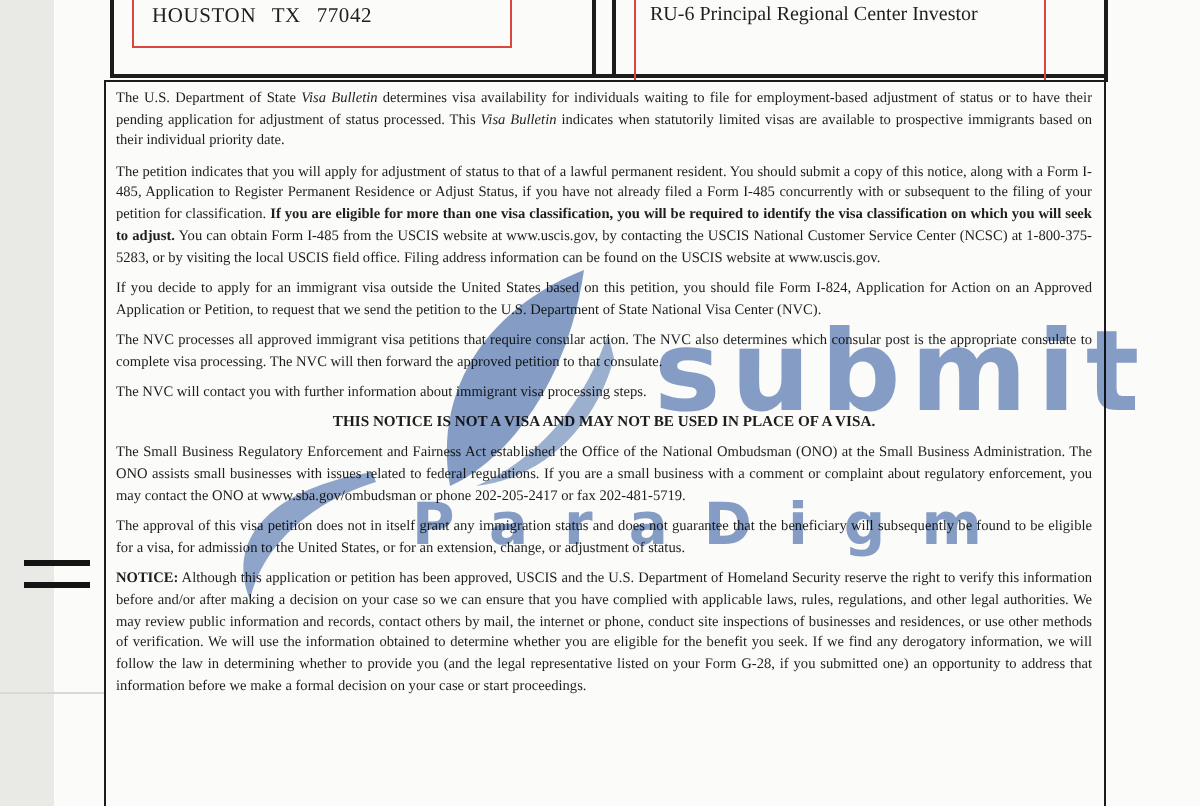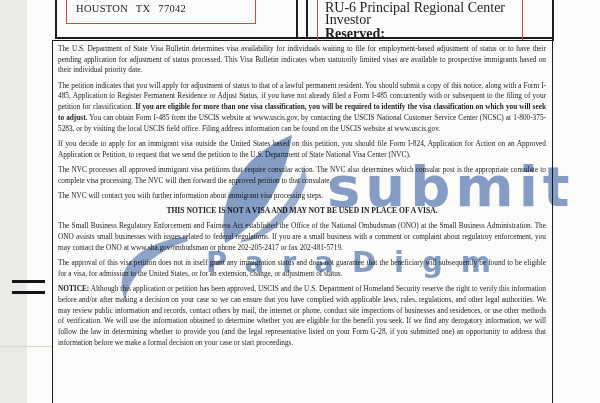--- a/index.html
+++ b/index.html
@@ -22,31 +22,31 @@
   .main-box {
     position:absolute; left:52px; top:40px; width:501px; height:370px;
     border:1.5px solid #1c1c1c; box-sizing:border-box;
   }
 
   
   .red-box { position:absolute; border:1.6px solid #da453e; box-sizing:border-box; background:transparent; }
   .addr-box { left:66px; top:-4px; width:190px; height:28px; }
   .addr-text { margin:6px 0 0 9px; font-size:10.5px; line-height:12px; word-spacing:5px; letter-spacing:0.3px; }
   .class-box { left:317px; top:-6px; width:206px; height:47px; padding:7px 0 0 7px; }
-  .class-line { font-size:14px; line-height:11.5px; }
+  .class-line { font-size:10px; line-height:11.5px; }
   .reserved { font-weight:bold; margin-top:3px; }
 
   
   .content {
     position:absolute; left:58px; top:44px; width:488px;
     font-size:7.3px; line-height:10.7px; text-align:justify;
   }
   .content p { margin:0 0 4.6px 0; }
   .center-line { text-align:center !important; font-weight:bold; font-size:7.6px; }
-  .it { }
+  .it { font-style:italic; }
   .bd { font-weight:bold; }
 
   
   .dash { position:absolute; left:12px; width:33px; height:3px; background:#141414; }
   .dash1 { top:280px; }
   .dash2 { top:291px; }
 
   
   .watermark { position:absolute; left:0; top:0; width:600px; height:403px; mix-blend-mode:multiply; pointer-events:none; }
   .wm-text { position:absolute; font-family:"DejaVu Sans", sans-serif; font-weight:bold; line-height:1; color:rgba(125,152,198,0.92); }
@@ -69,21 +69,20 @@
   <div class="vline vl-mid2"></div>
   <div class="vline vl-right"></div>
   <div class="hline-top"></div>
 
   <div class="red-box addr-box">
     <div class="addr-text">HOUSTON TX 77042</div>
   </div>
 
   <div class="red-box class-box">
     <div class="class-line">RU-6 Principal Regional Center Investor</div>
-    <div class="class-line reserved">Reserved:</div>
   </div>
 
   <div class="main-box"></div>
 
   <div class="content">
     <p><span>The U.S. Department of State </span><span class="it">Visa Bulletin</span><span> determines visa availability for individuals waiting to file for employment-based adjustment of status or to have their pending application for adjustment of status processed. This </span><span class="it">Visa Bulletin</span><span> indicates when statutorily limited visas are available to prospective immigrants based on their individual priority date.</span></p>
     <p><span>The petition indicates that you will apply for adjustment of status to that of a lawful permanent resident. You should submit a copy of this notice, along with a Form I-485, Application to Register Permanent Residence or Adjust Status, if you have not already filed a Form I-485 concurrently with or subsequent to the filing of your petition for classification. </span><span class="bd">If you are eligible for more than one visa classification, you will be required to identify the visa classification on which you will seek to adjust.</span><span> You can obtain Form I-485 from the USCIS website at www.uscis.gov, by contacting the USCIS National Customer Service Center (NCSC) at 1-800-375-5283, or by visiting the local USCIS field office. Filing address information can be found on the USCIS website at www.uscis.gov.</span></p>
     <p>If you decide to apply for an immigrant visa outside the United States based on this petition, you should file Form I-824, Application for Action on an Approved Application or Petition, to request that we send the petition to the U.S. Department of State National Visa Center (NVC).</p>
     <p>The NVC processes all approved immigrant visa petitions that require consular action. The NVC also determines which consular post is the appropriate consulate to complete visa processing. The NVC will then forward the approved petition to that consulate.</p>
     <p>The NVC will contact you with further information about immigrant visa processing steps.</p>

